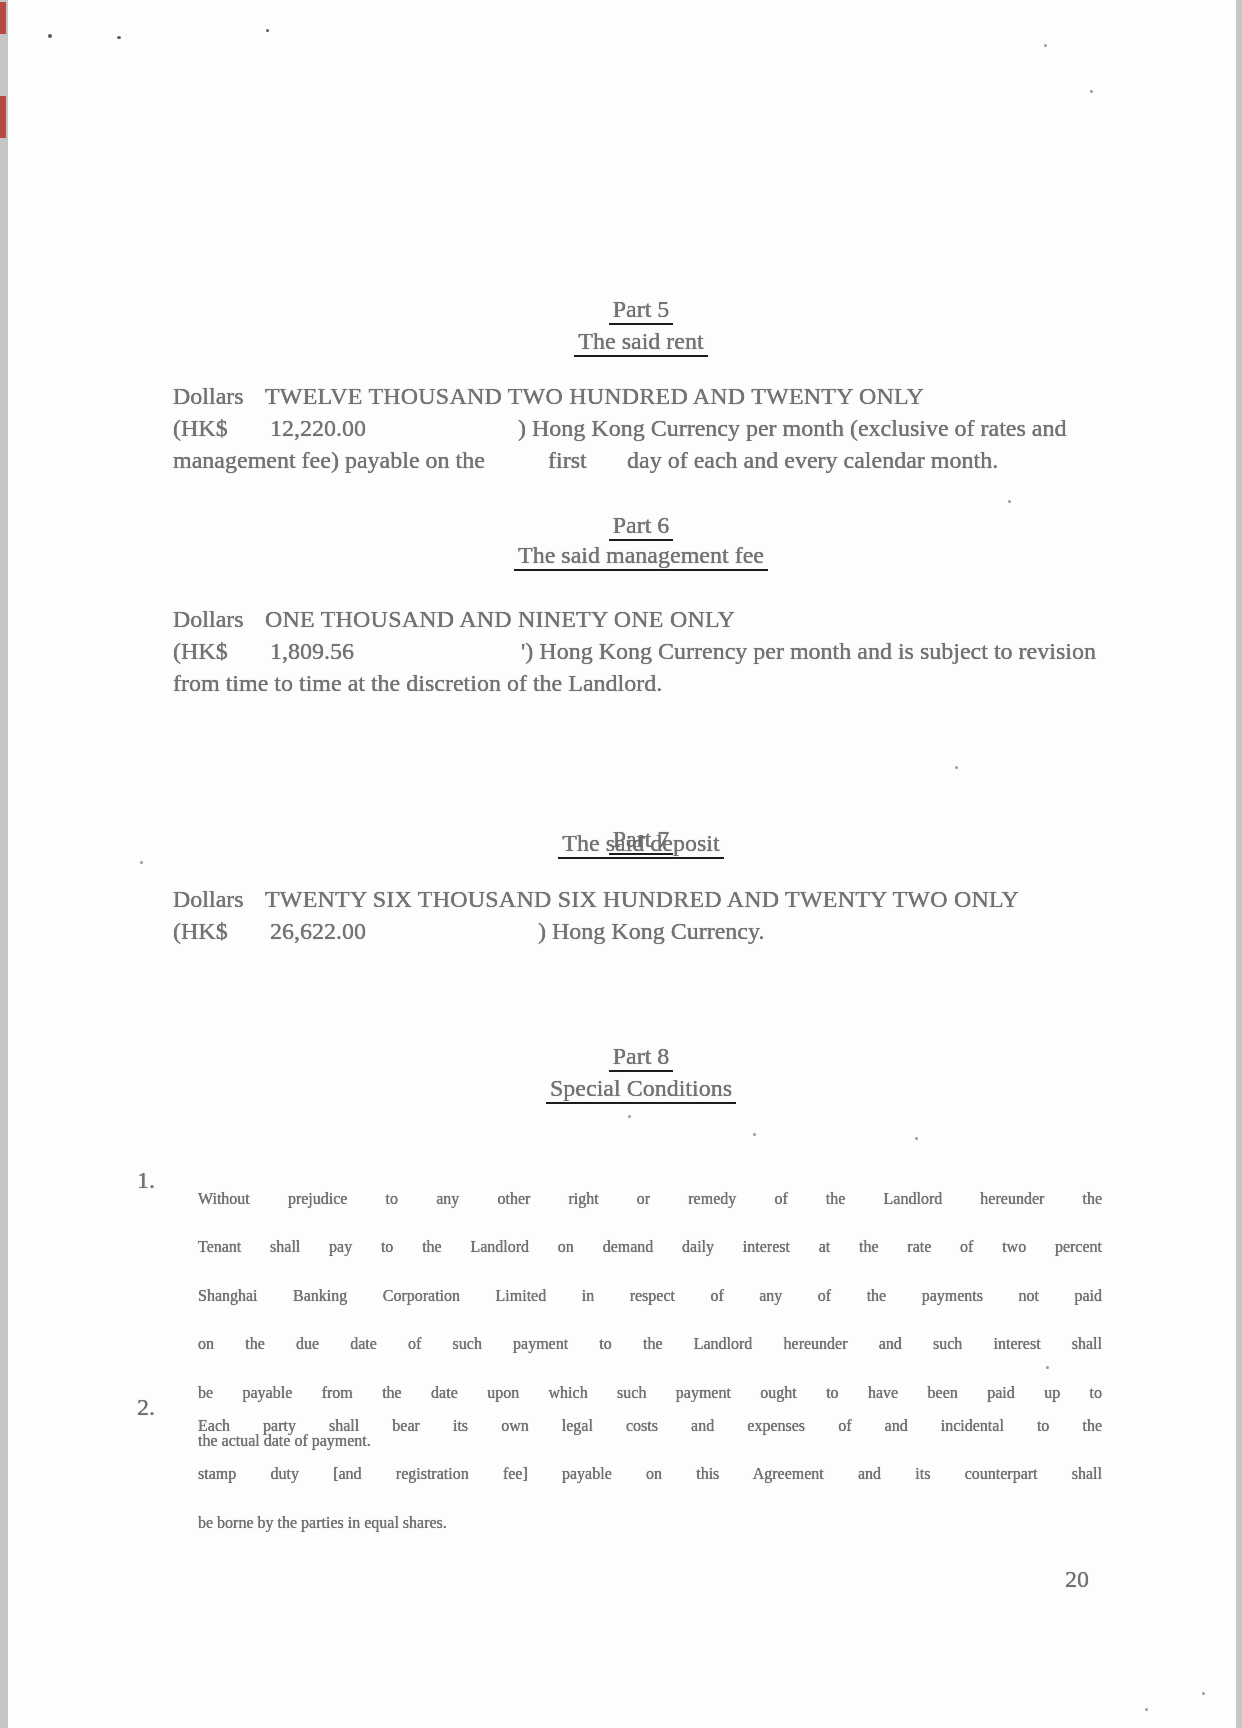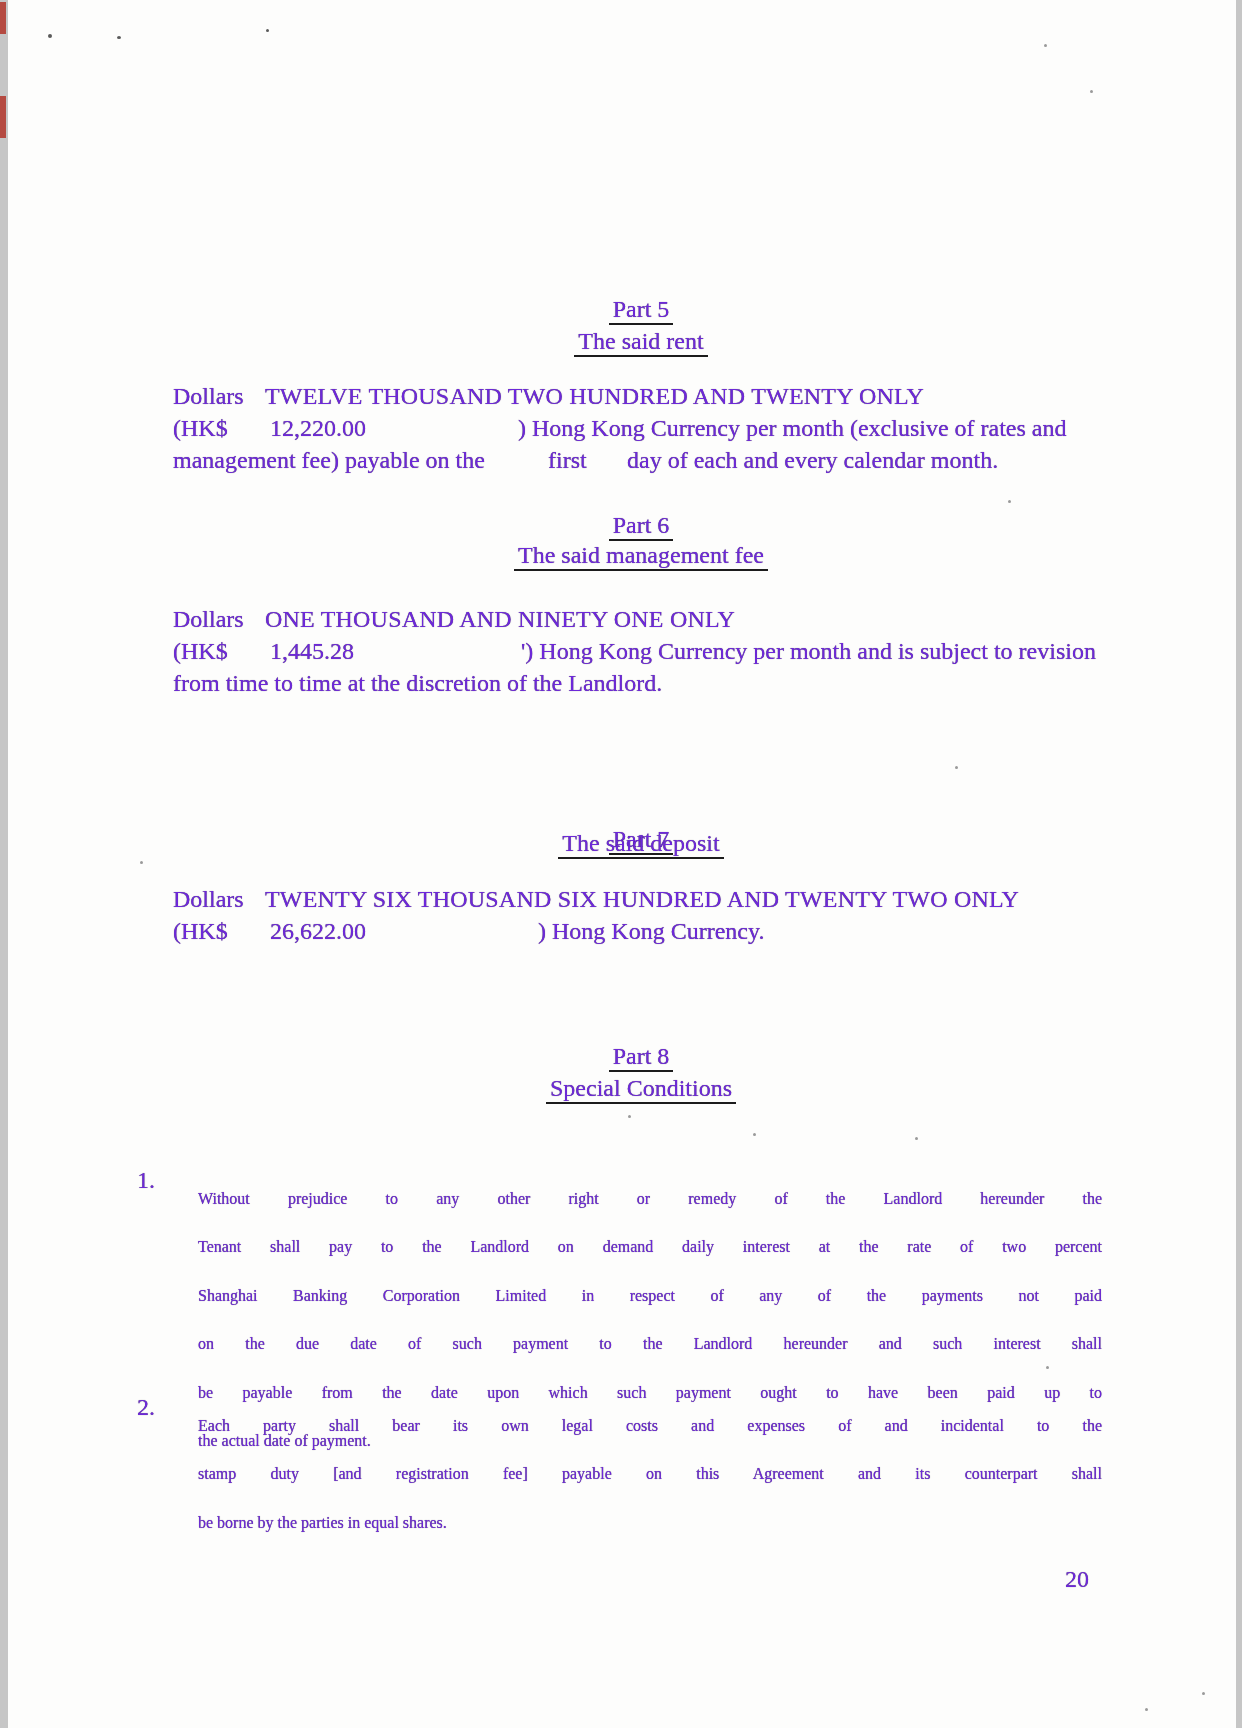--- a/index.html
+++ b/index.html
@@ -1,20 +1,20 @@
 <!DOCTYPE html>
 <html><head>
 <meta charset="utf-8">
 <style>
   html,body{margin:0;padding:0;}
   body{
     width:1242px;height:1728px;position:relative;background:#fdfdfc;
     font-family:"Liberation Serif","DejaVu Serif",serif;color:#141414;overflow:hidden;
   }
-  .ink{color:#6d28d9;text-shadow:0 0 .7px rgba(20,20,20,.75);}
+  .ink{color:#737373;text-shadow:0 0 .7px rgba(20,20,20,.75);}
   .edge-strip{position:absolute;top:0;height:1728px;background:#c6c6c6;}
   #left-strip{left:0;width:8px;}
   #right-strip{left:1236px;width:6px;}
   .red-mark{position:absolute;left:0;width:6px;background:#b23c32;opacity:.9;}
   .heading-band{position:absolute;left:173px;width:936px;text-align:center;font-size:24px;line-height:26px;}
   .underline{display:inline-block;border-bottom:2px solid #1c1c1c;padding:0 4px 1px 4px;}
   .bodyline{position:absolute;height:30px;font-size:24px;white-space:nowrap;}
   .bodyline .seg{position:absolute;top:0;white-space:nowrap;}
   .caps{letter-spacing:.2px;}
   .cond-num{position:absolute;left:137px;font-size:24px;}
@@ -59,21 +59,21 @@
 </div>
 <div class="heading-band ink" style="top:542px;">
   <span class="underline">The said management fee</span>
 </div>
 <div class="bodyline ink" style="left:173px;top:606px;">
   <span class="seg" style="left:0;">Dollars</span>
   <span class="seg caps" style="left:92px;">ONE THOUSAND AND NINETY ONE ONLY</span>
 </div>
 <div class="bodyline ink" style="left:173px;top:638px;">
   <span class="seg" style="left:0;">(HK$</span>
-  <span class="seg" style="left:97px;">1,445.28</span>
+  <span class="seg" style="left:97px;">1,809.56</span>
   <span class="seg" style="left:348px;">') Hong Kong Currency per month and is subject to revision</span>
 </div>
 <div class="bodyline ink" style="left:173px;top:670px;">
   <span class="seg" style="left:0;">from time to time at the discretion of the Landlord.</span>
 </div>
 
 <div class="heading-band ink" style="top:798px;margin-top:28px;">
   <span class="underline">Part 7</span>
 </div>
 <div class="heading-band ink" style="top:830px;">

